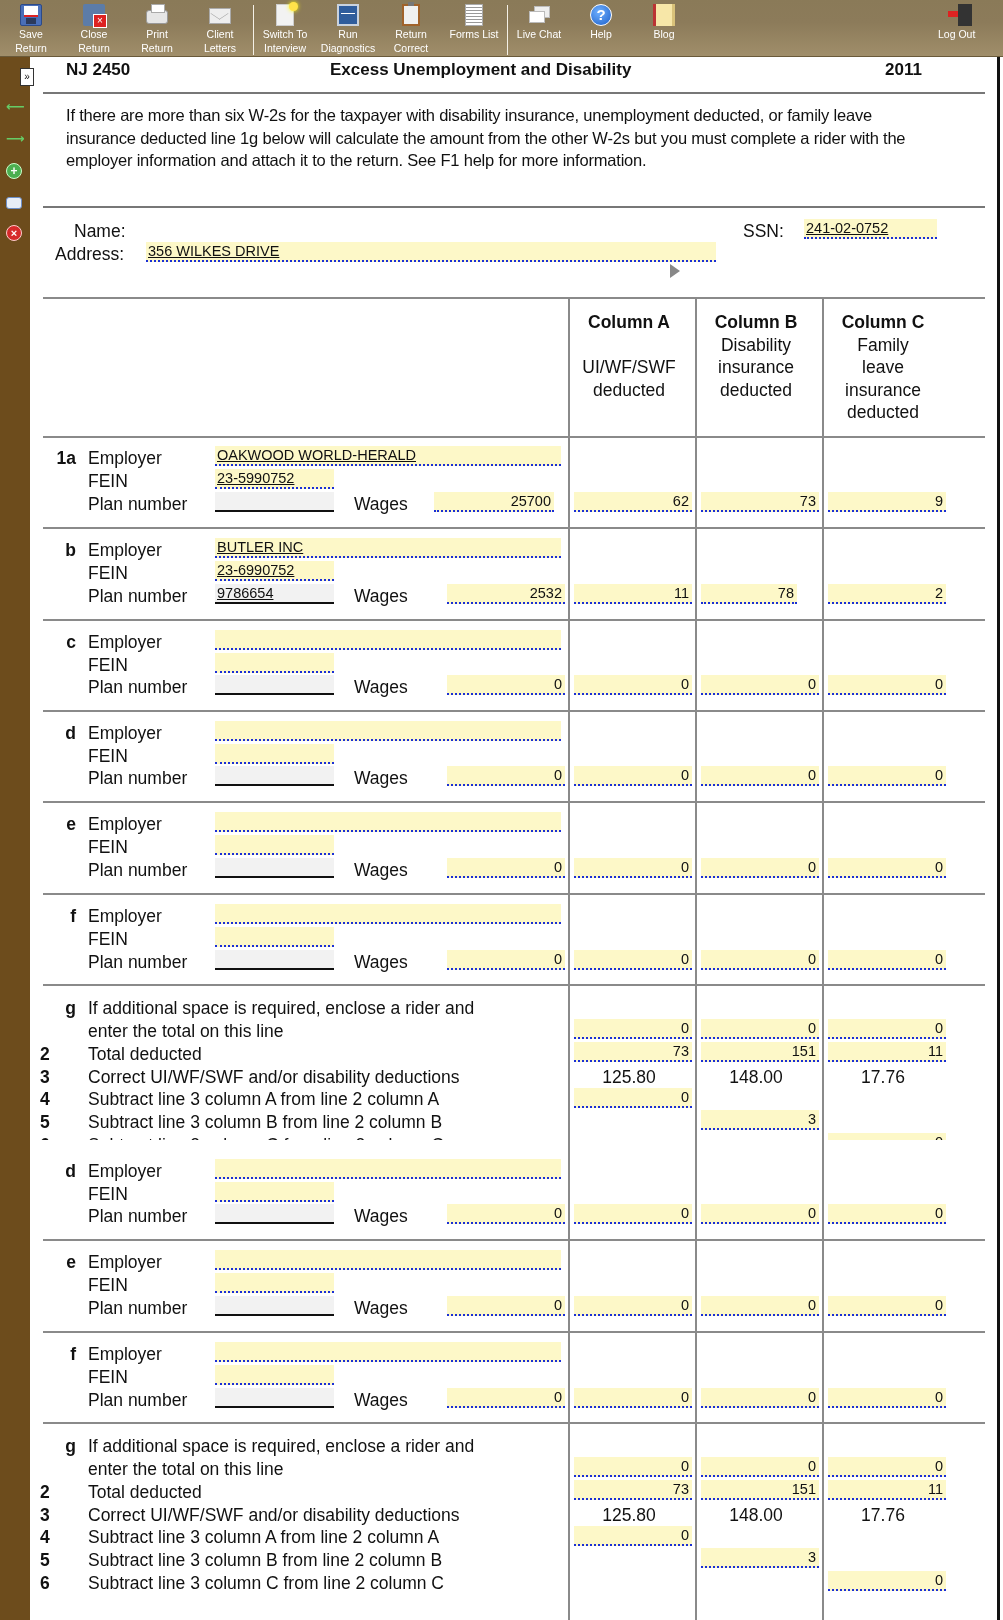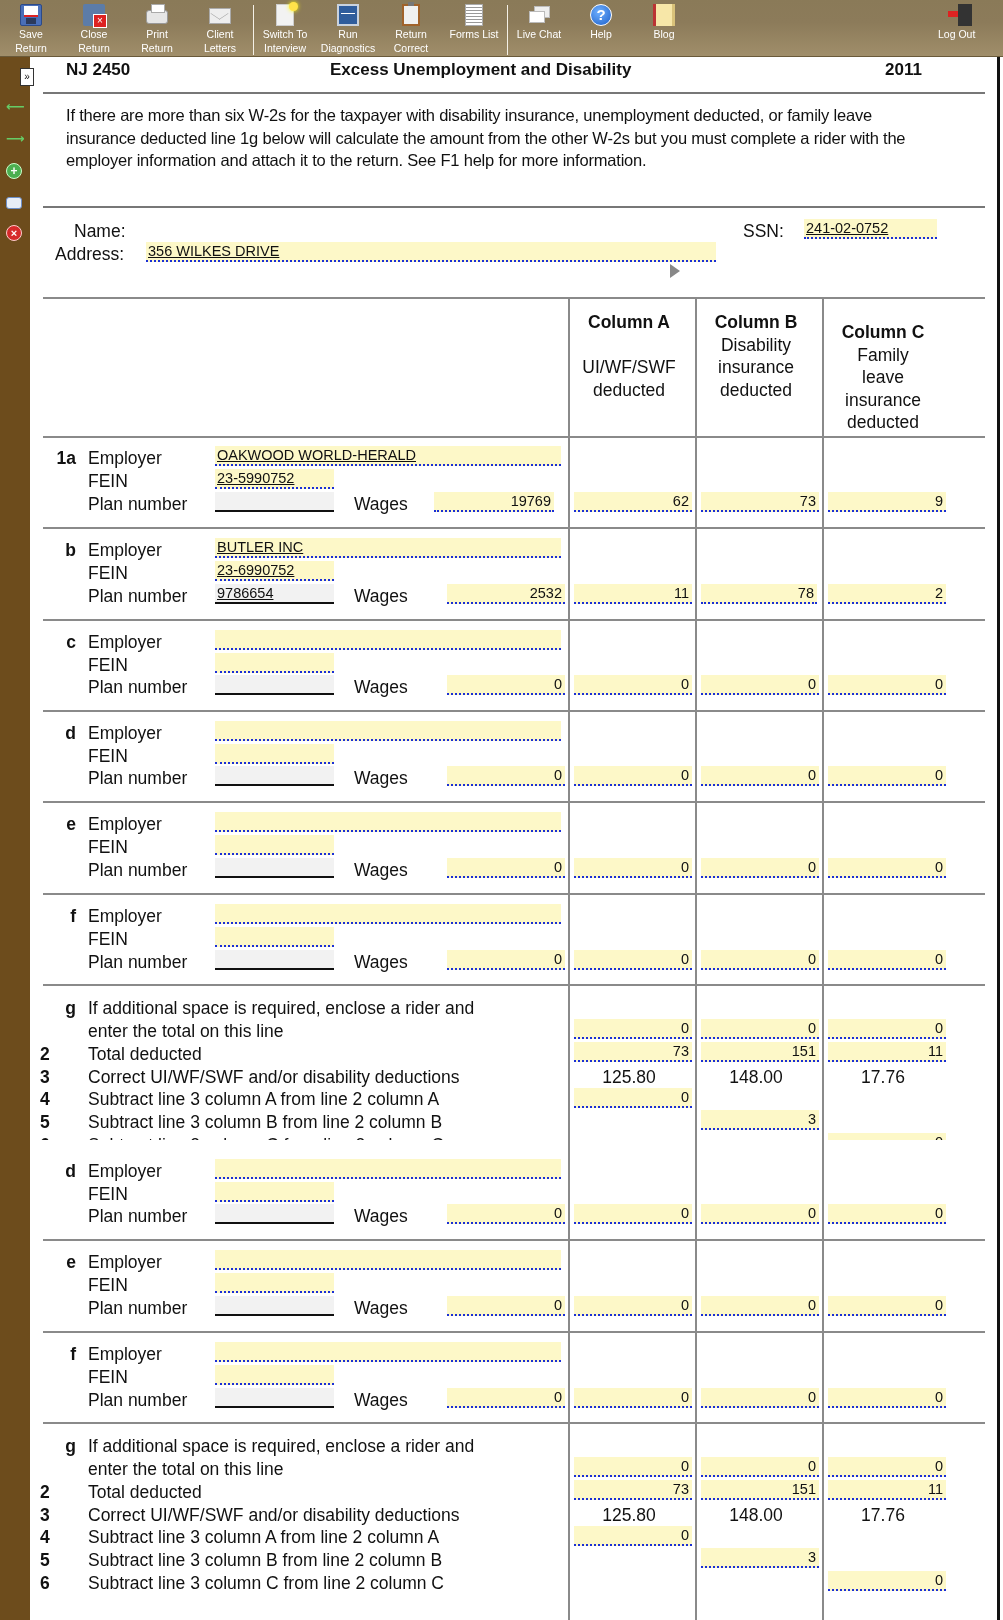--- a/index.html
+++ b/index.html
@@ -158,58 +158,58 @@
   <div class="fld txt" style="left:774px; top:162px; width:133px;">241-02-0752</div>
 
   <div class="rule-thin" style="top:240px"></div>
 
   <div class="colhdr" style="left:540px; top:254px; width:118px;">
     <b>Column A</b><br><span>&nbsp;</span><br><span>UI/WF/SWF</span><br><span>deducted</span>
   </div>
   <div class="colhdr" style="left:667px; top:254px; width:118px;">
     <b>Column B</b><br><span>Disability</span><br><span>insurance</span><br><span>deducted</span>
   </div>
-  <div class="colhdr" style="left:794px; top:264px; width:118px;">
+  <div class="colhdr" style="left:794px; top:254px; width:118px;">
     <b>Column C</b><br><span>Family</span><br><span>leave</span><br><span>insurance</span><br><span>deducted</span>
   </div>
 
   <div class="vline" style="left:538px; top:241px; height:843px;"></div>
   <div class="vline" style="left:665px; top:241px; height:843px;"></div>
   <div class="vline" style="left:792px; top:241px; height:843px;"></div>
 
   <div class="rule-thin" style="top:379px"></div>
 
   <div>
     <div class="num" style="left:22px; top:391px;">1a</div>
     <div class="lbl" style="left:58px; top:391px;">Employer</div>
     <div class="lbl" style="left:58px; top:414px;">FEIN</div>
     <div class="lbl" style="left:58px; top:437px;">Plan number</div>
     <div class="lbl" style="left:324px; top:437px;">Wages</div>
     <div class="fld txt" style="left:185px; top:389px; width:346px;">OAKWOOD WORLD-HERALD</div>
     <div class="fld txt" style="left:185px; top:412px; width:119px;">23-5990752</div>
     <div class="fld-plan" style="left:185px; top:435px; width:119px;"></div>
-    <div class="fld r" style="left:404px; top:435px; width:120px;">19769</div>
+    <div class="fld r" style="left:404px; top:435px; width:120px;">25700</div>
     <div class="fld r" style="left:544px; top:435px; width:118px;">62</div>
     <div class="fld r" style="left:671px; top:435px; width:118px;">73</div>
     <div class="fld r" style="left:798px; top:435px; width:118px;">9</div>
   </div>
   <div class="rule-thin" style="top:470px"></div>
 
   <div>
     <div class="num" style="left:22px; top:483px;">b</div>
     <div class="lbl" style="left:58px; top:483px;">Employer</div>
     <div class="lbl" style="left:58px; top:506px;">FEIN</div>
     <div class="lbl" style="left:58px; top:529px;">Plan number</div>
     <div class="lbl" style="left:324px; top:529px;">Wages</div>
     <div class="fld txt" style="left:185px; top:481px; width:346px;">BUTLER INC</div>
     <div class="fld txt" style="left:185px; top:504px; width:119px;">23-6990752</div>
     <div class="fld-plan" style="left:185px; top:527px; width:119px;">9786654</div>
     <div class="fld r" style="left:417px; top:527px; width:118px;">2532</div>
     <div class="fld r" style="left:544px; top:527px; width:118px;">11</div>
-    <div class="fld r" style="left:671px; top:527px; width:116px;">78</div>
+    <div class="fld r" style="left:671px; top:527px; width:96px;">78</div>
     <div class="fld r" style="left:798px; top:527px; width:118px;">2</div>
   </div>
   <div class="rule-thin" style="top:562px"></div>
 
   <div>
     <div class="num" style="left:22px; top:575px;">c</div>
     <div class="lbl" style="left:58px; top:575px;">Employer</div>
     <div class="lbl" style="left:58px; top:598px;">FEIN</div>
     <div class="lbl" style="left:58px; top:620px;">Plan number</div>
     <div class="lbl" style="left:324px; top:620px;">Wages</div>

